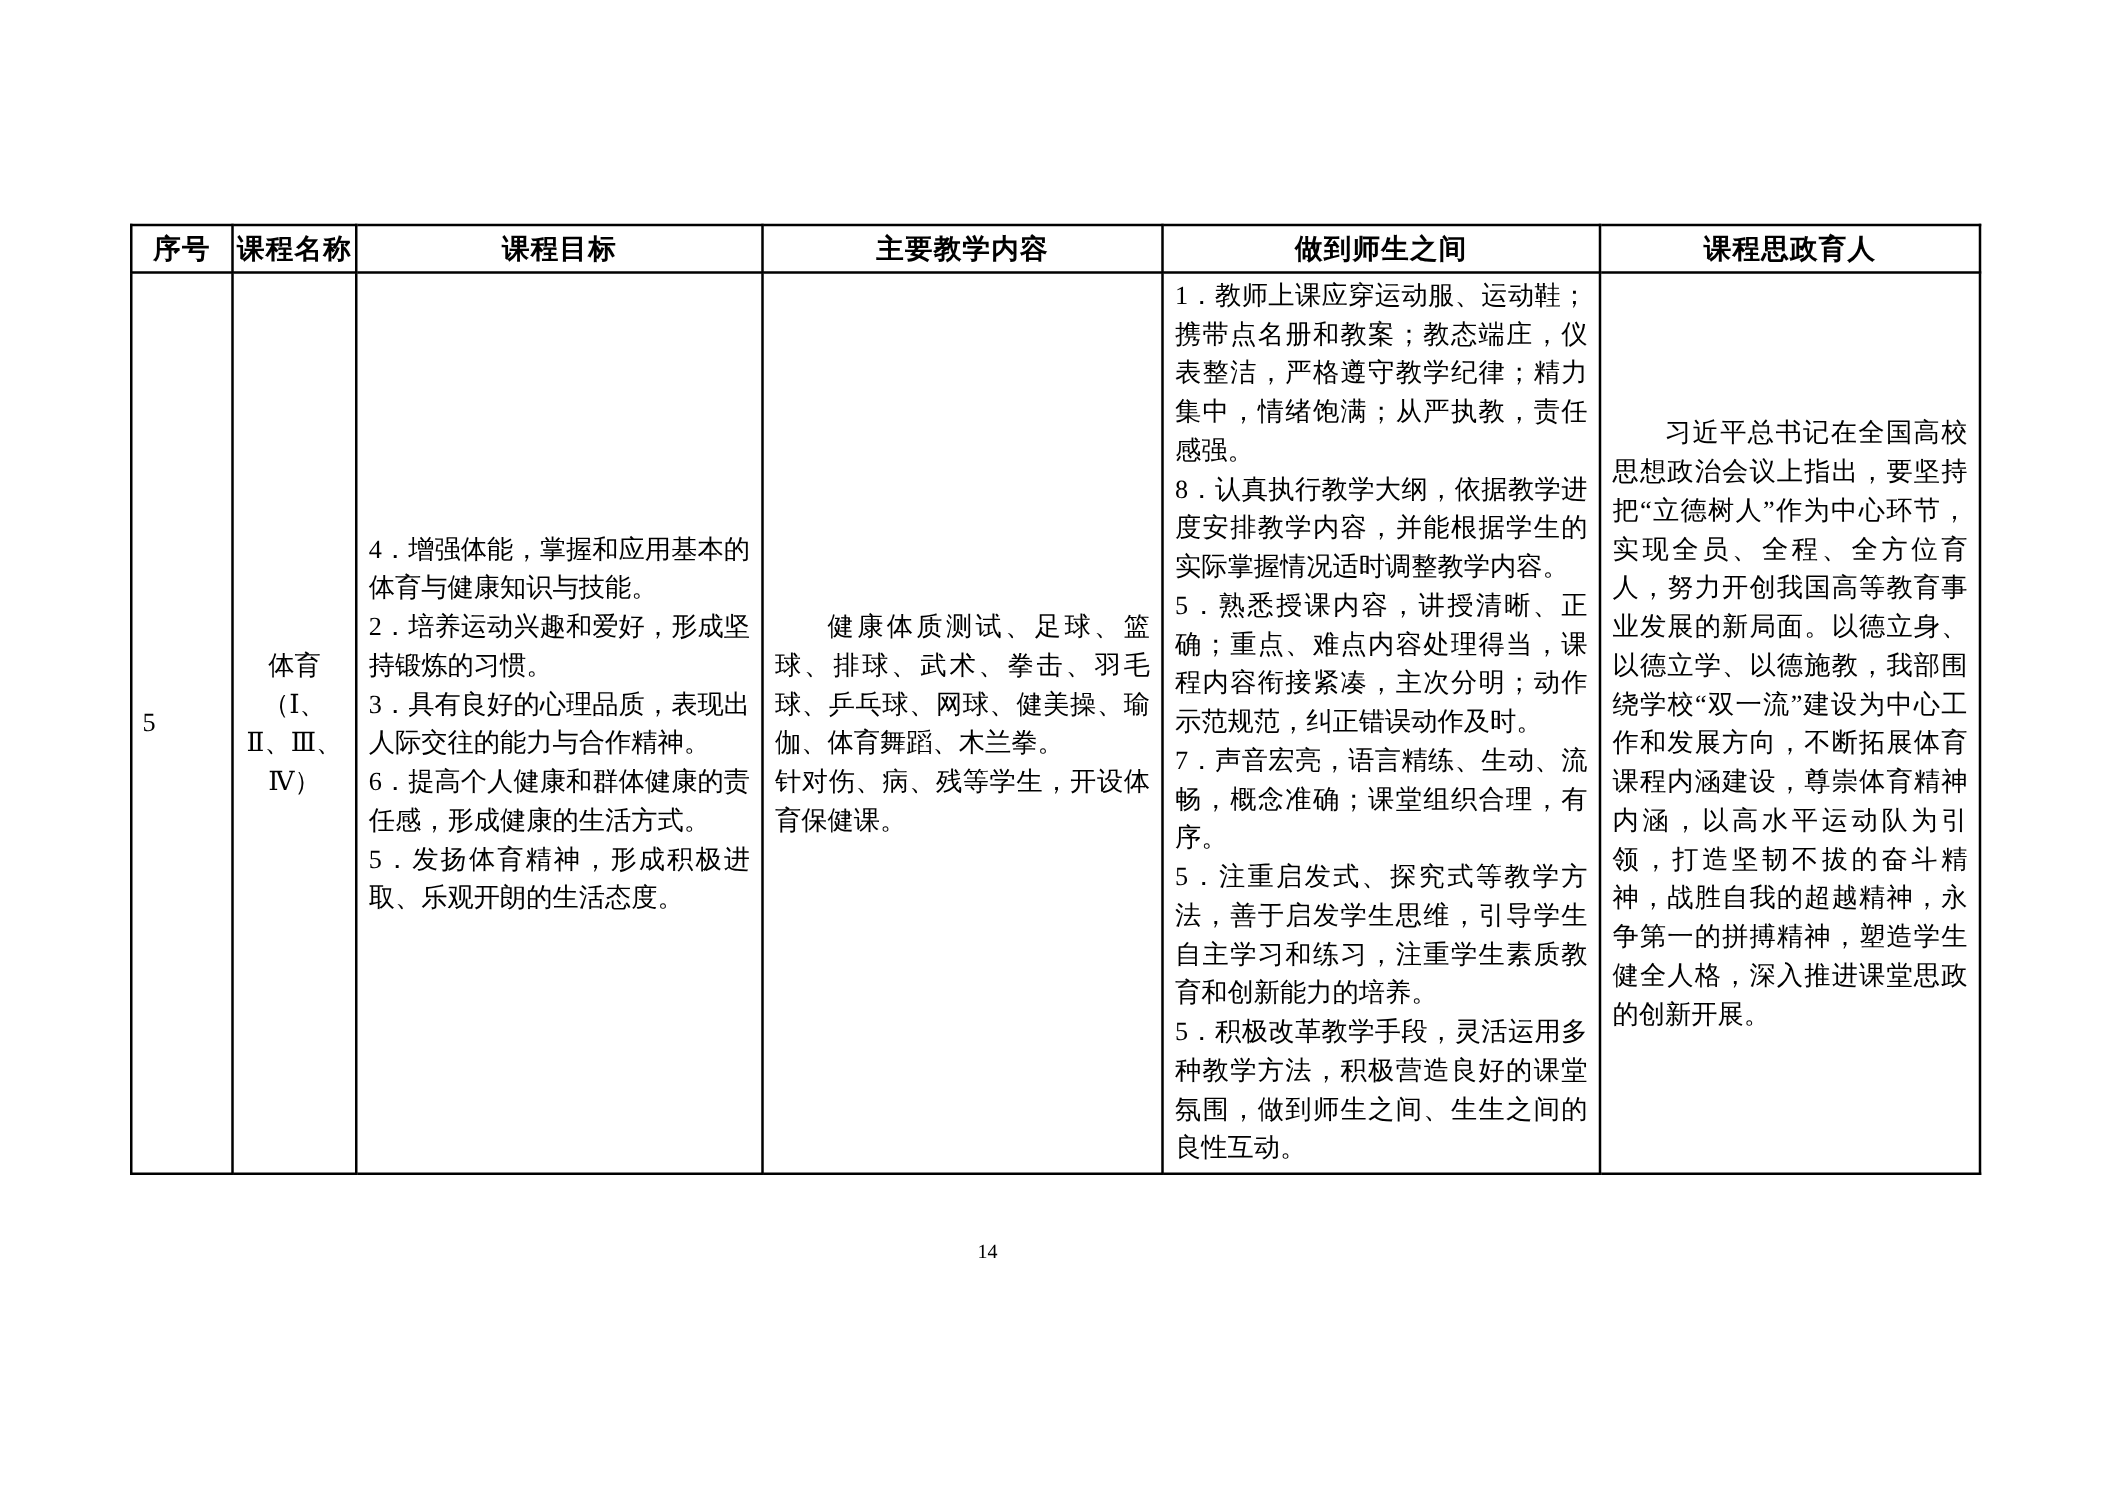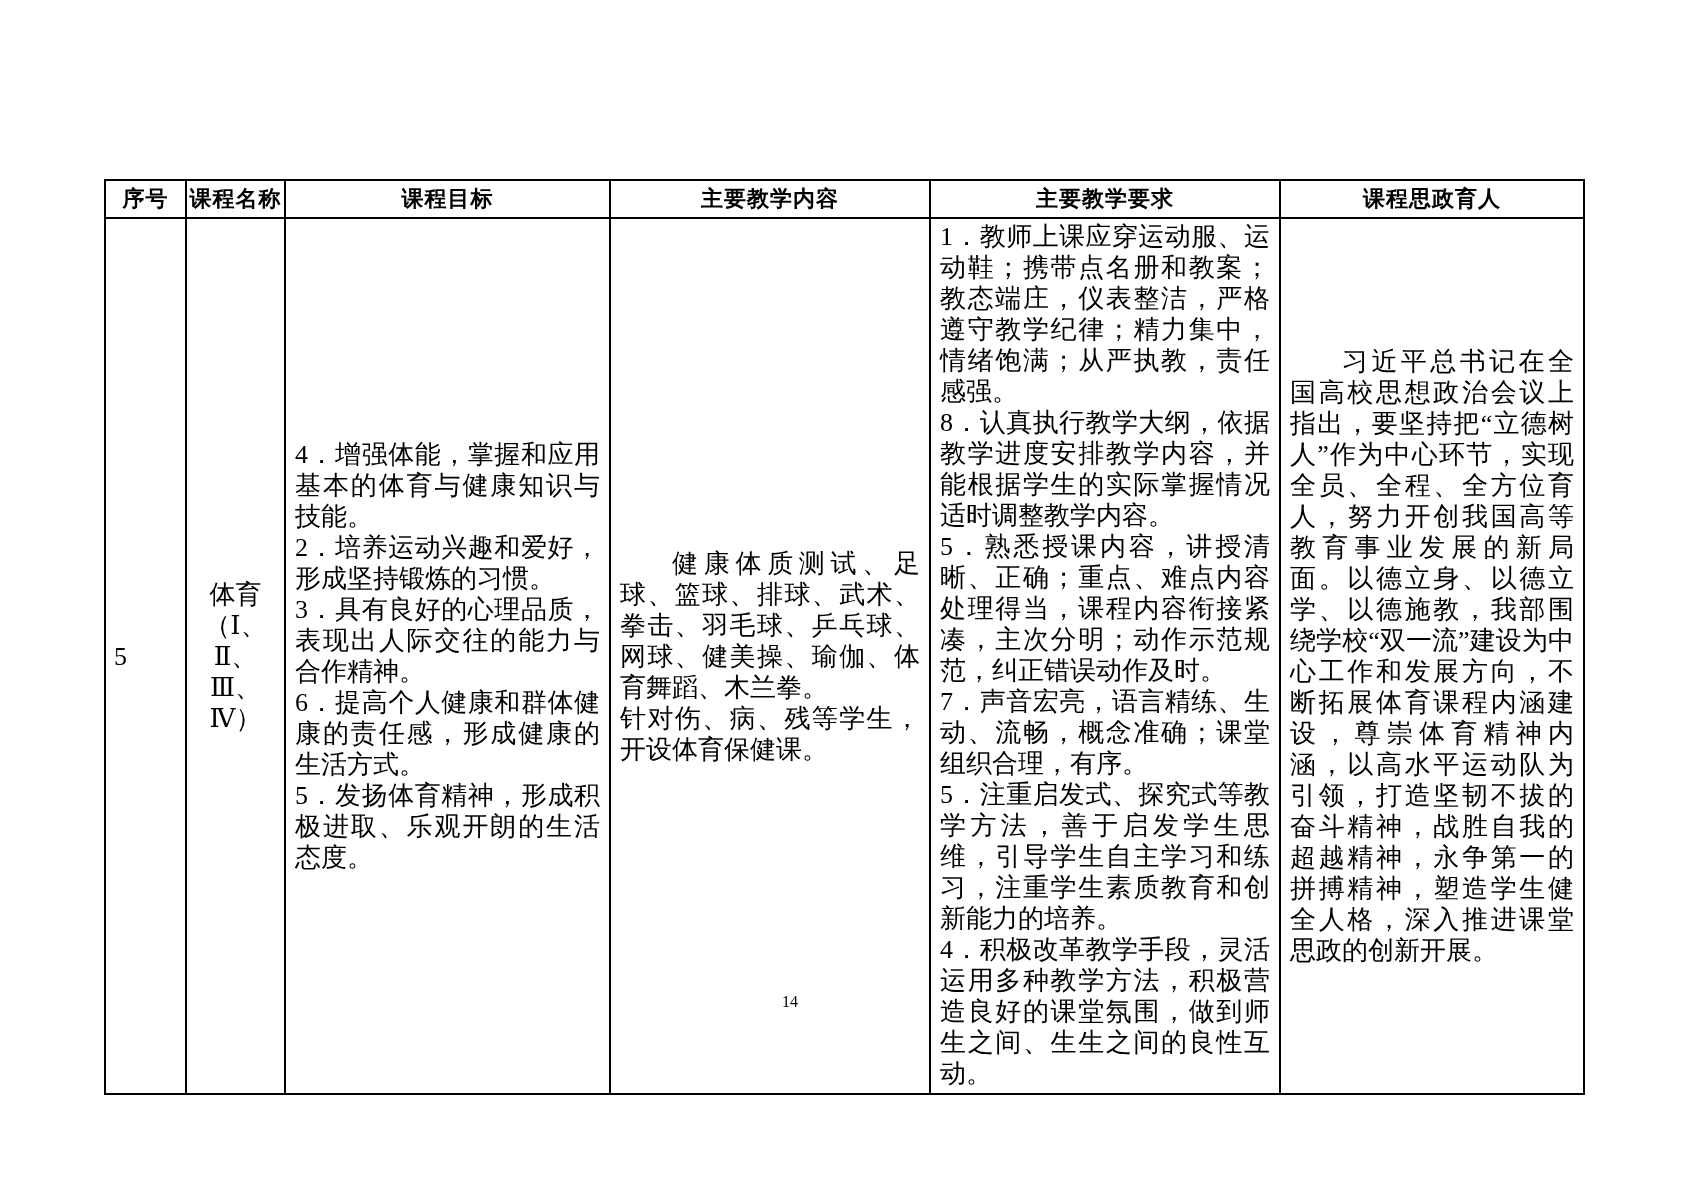--- a/index.html
+++ b/index.html
@@ -30,21 +30,21 @@
   .doc-table th {
     font-weight: bold;
     font-size: 22px;
     height: 24px;
     text-align: center;
     vertical-align: middle;
     padding: 3px 2px;
     letter-spacing: 1px;
   }
   .doc-table td {
-    font-size: 26px;
+    font-size: 21px;
     line-height: 31px;
     height: 655px;
     padding: 4px 9px;
     vertical-align: middle;
   }
   td.c-index {
     text-align: left;
     padding-left: 8px;
   }
   td.c-name {
@@ -81,21 +81,21 @@
       <col style="width:320px">
       <col style="width:350px">
       <col style="width:304px">
     </colgroup>
     <thead>
       <tr>
         <th>序号</th>
         <th>课程名称</th>
         <th>课程目标</th>
         <th>主要教学内容</th>
-        <th>主要教学要求</th>
+        <th>做到师生之间</th>
         <th>课程思政育人</th>
       </tr>
     </thead>
     <tbody>
       <tr>
         <td class="c-index">
           <p>5</p>
         </td>
         <td class="c-name">
           <p>体育（Ⅰ、Ⅱ、Ⅲ、Ⅳ）</p>
@@ -110,21 +110,21 @@
         <td class="c-content">
           <p class="first-indent">健康体质测试、足球、篮球、排球、武术、拳击、羽毛球、乒乓球、网球、健美操、瑜伽、体育舞蹈、木兰拳。</p>
           <p>针对伤、病、残等学生，开设体育保健课。</p>
         </td>
         <td class="c-req">
           <p>1．教师上课应穿运动服、运动鞋；携带点名册和教案；教态端庄，仪表整洁，严格遵守教学纪律；精力集中，情绪饱满；从严执教，责任感强。</p>
           <p>8．认真执行教学大纲，依据教学进度安排教学内容，并能根据学生的实际掌握情况适时调整教学内容。</p>
           <p>5．熟悉授课内容，讲授清晰、正确；重点、难点内容处理得当，课程内容衔接紧凑，主次分明；动作示范规范，纠正错误动作及时。</p>
           <p>7．声音宏亮，语言精练、生动、流畅，概念准确；课堂组织合理，有序。</p>
           <p>5．注重启发式、探究式等教学方法，善于启发学生思维，引导学生自主学习和练习，注重学生素质教育和创新能力的培养。</p>
-          <p>4．积极改革教学手段，灵活运用多种教学方法，积极营造良好的课堂氛围，做到师生之间、生生之间的良性互动。</p>
+          <p>5．积极改革教学手段，灵活运用多种教学方法，积极营造良好的课堂氛围，做到师生之间、生生之间的良性互动。</p>
         </td>
         <td class="c-ideo">
           <p class="first-indent">习近平总书记在全国高校思想政治会议上指出，要坚持把“立德树人”作为中心环节，实现全员、全程、全方位育人，努力开创我国高等教育事业发展的新局面。以德立身、以德立学、以德施教，我部围绕学校“双一流”建设为中心工作和发展方向，不断拓展体育课程内涵建设，尊崇体育精神内涵，以高水平运动队为引领，打造坚韧不拔的奋斗精神，战胜自我的超越精神，永争第一的拼搏精神，塑造学生健全人格，深入推进课堂思政的创新开展。</p>
         </td>
       </tr>
     </tbody>
   </table>
 
   <div class="page-number">14</div>
 

